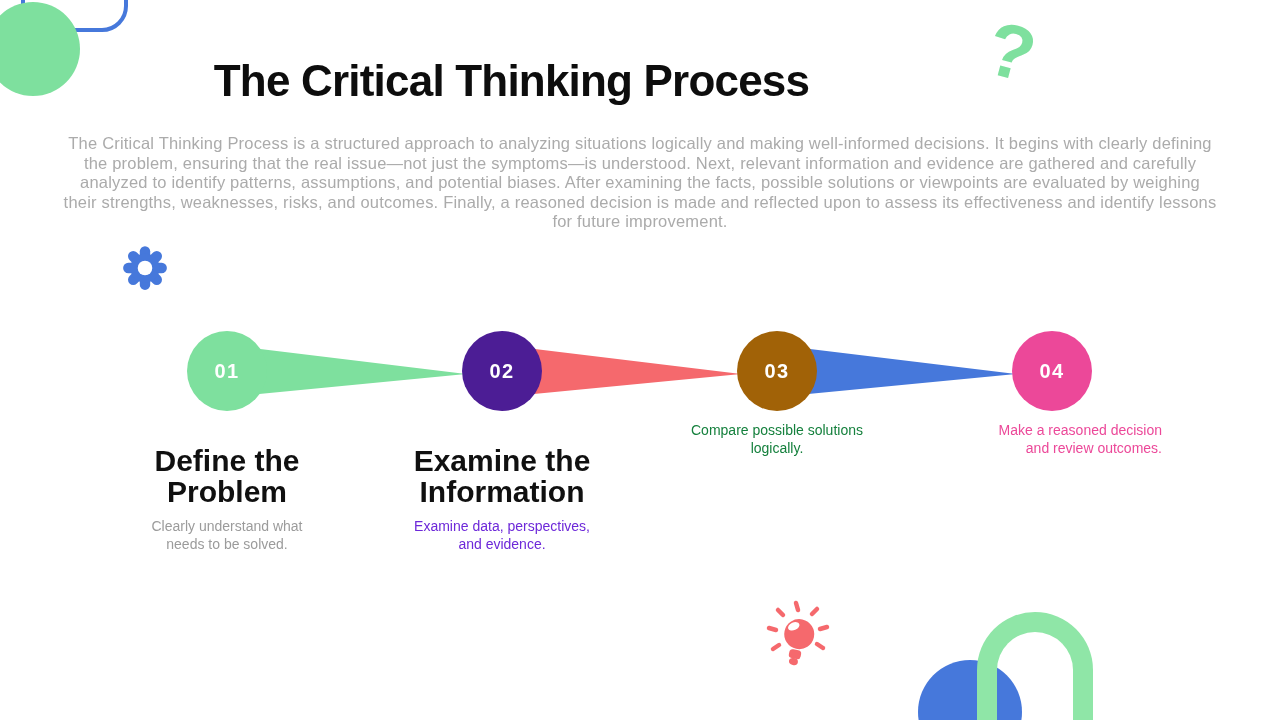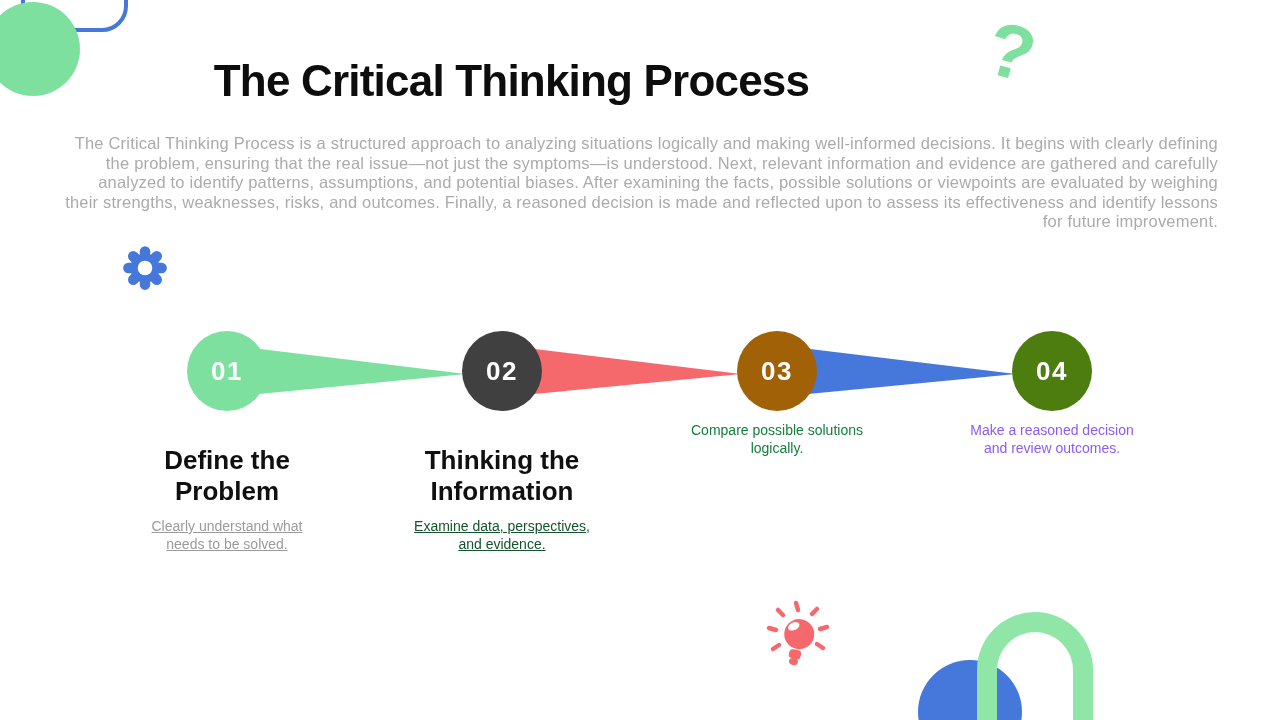--- a/index.html
+++ b/index.html
@@ -25,41 +25,41 @@
     left:0; top:56px; width:1012px; text-align:center;
     font-size:44px; line-height:1.12; font-weight:800; letter-spacing:-0.8px;
     z-index:3;
     padding-left:11px;
   }
   .qmark {
     left:988px; top:14px; font-size:76px; font-weight:800;
     transform:rotate(15deg); z-index:3; line-height:1;
   }
   .intro {
-    left:62px; top:134px; width:1156px; text-align:right;
+    left:62px; top:134px; width:1156px; text-align:center;
     font-size:16.5px; line-height:19.6px; letter-spacing:0.2px; z-index:3;
   }
 
   .gear-wrap { left:120px; top:243px; width:50px; height:50px; z-index:3; }
 
   
   .flow-svg { left:0; top:0; width:1280px; height:720px; z-index:3; pointer-events:none; }
 
   .step {
     top:331px; width:220px; text-align:center; z-index:4;
   }
   .step-circle {
     width:80px; height:80px; border-radius:50%; margin:0 auto;
     display:flex; align-items:center; justify-content:center;
   }
   .step-number {
-    color:#ffffff; font-size:26px; font-weight:800; letter-spacing:1.5px;
+    color:#ffffff; font-size:20px; font-weight:800; letter-spacing:1.5px;
   }
   .step-title {
-    margin-top:34px; font-size:26px; line-height:31px; font-weight:800;
+    margin-top:34px; font-size:30px; line-height:31px; font-weight:800;
     color:#101010; white-space:pre-line;
   }
   .step-desc {
     margin-top:11px; font-size:14px; line-height:17.5px; white-space:pre-line;
   }
 
   
   .bulb-wrap { left:766px; top:600px; width:64px; height:76px; z-index:3; }
   .deco-dome {
     left:918px; top:660px; width:104px; height:104px; border-radius:50%; z-index:2;
@@ -100,47 +100,47 @@
     <polygon points="502,345 502,397 741,374" fill="#F5696D"></polygon>
     <polygon points="777,345 777,397 1016,374" fill="#4678DB"></polygon>
   </svg>
 
   <div class="abs step" style="left:117px">
     <div class="step-circle" style="background: rgb(126, 224, 158);">
       <span class="step-number">01</span>
     </div>
     <h3 class="step-title">Define the
 Problem</h3>
-    <p class="step-desc" style="color: rgb(155, 155, 155); text-decoration: underline;">Clearly understand what
+    <p class="step-desc" style="color: rgb(155, 155, 155);">Clearly understand what
 needs to be solved.</p>
   </div>
 
   <div class="abs step" style="left:392px">
-    <div class="step-circle" style="background: #404040;">
+    <div class="step-circle" style="background: #4c1d95;">
       <span class="step-number">02</span>
     </div>
-    <h3 class="step-title">Thinking the
+    <h3 class="step-title">Examine the
 Information</h3>
-    <p class="step-desc" style="color: #14532d; text-decoration: underline;">Examine data, perspectives,
+    <p class="step-desc" style="color: #6d28d9;">Examine data, perspectives,
 and evidence.</p>
   </div>
 
   <div class="abs step" style="left:667px">
     <div class="step-circle" style="background: #a16207;">
       <span class="step-number">03</span>
     </div>
     <p class="step-desc" style="color: #15803d;">Compare possible solutions
 logically.</p>
   </div>
 
   <div class="abs step" style="left:942px">
-    <div class="step-circle" style="background: #4d7c0f;">
+    <div class="step-circle" style="background: #ec4899;">
       <span class="step-number">04</span>
     </div>
-    <p class="step-desc" style="color: #8b5cf6;">Make a reasoned decision
+    <p class="step-desc" style="color: #ec4899; text-align: right;">Make a reasoned decision
 and review outcomes.</p>
   </div>
 
   <div class="abs bulb-wrap">
     <svg width="64" height="76" viewBox="0 0 64 76">
       <g stroke-width="4.5" stroke-linecap="round" fill="none" stroke="#F5696D">
         <line x1="32" y1="10" x2="30" y2="3"></line>
         <line x1="17" y1="15" x2="12" y2="10"></line>
         <line x1="46" y1="14" x2="51" y2="9"></line>
         <line x1="10" y1="30" x2="3" y2="28"></line>

